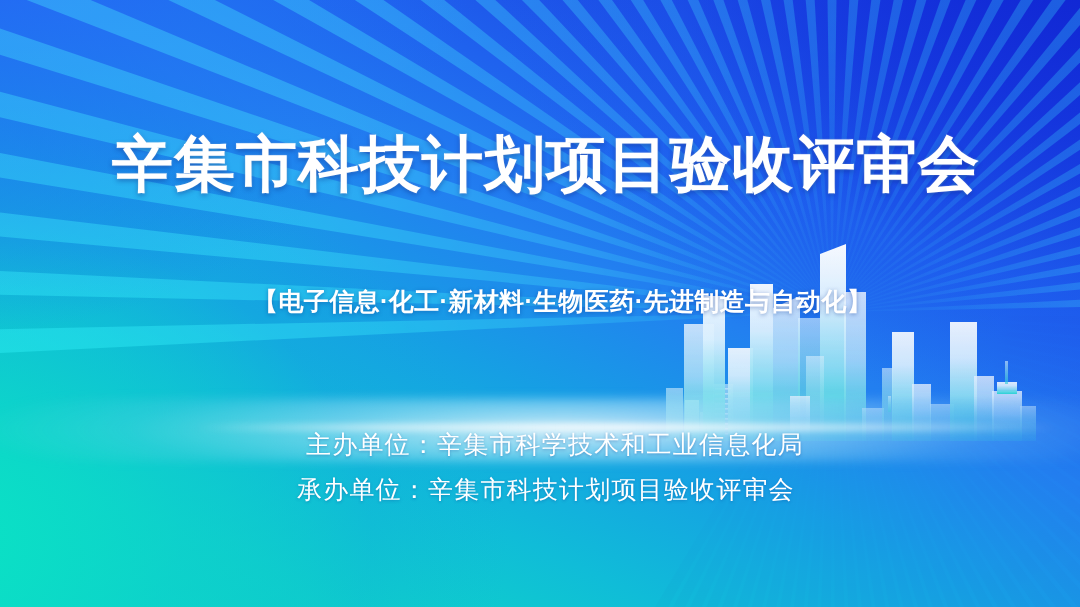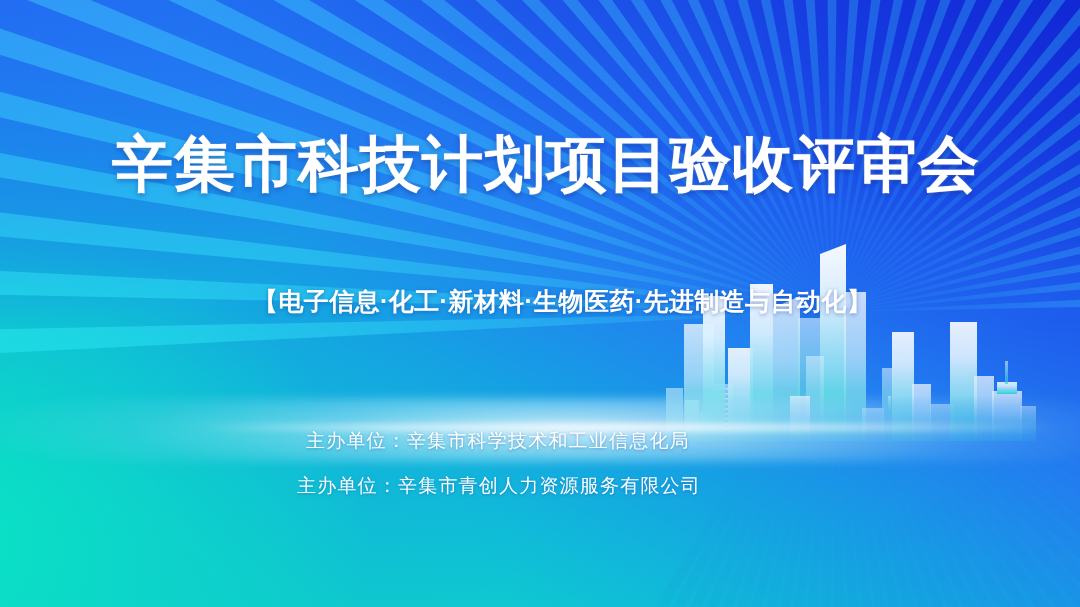--- a/index.html
+++ b/index.html
@@ -150,21 +150,21 @@
     font-size: 25px;
     font-weight: bold;
     color: #ffffff;
     letter-spacing: 0.4px;
     white-space: nowrap;
     text-shadow: 0 1px 4px rgba(12,48,140,0.45);
     margin-top: 48px;
   }
   .org-line {
     position: absolute;
-    font-size: 19px;
+    font-size: 25px;
     font-weight: normal;
     color: #ffffff;
     letter-spacing: 1.2px;
     white-space: nowrap;
     text-shadow: 0 1px 3px rgba(18,70,150,0.40);
   }
   .org-1 { left: 306px; top: 428px; }
   .org-2 { left: 297px; top: 473px; }
 </style>
 </head>
@@ -385,15 +385,15 @@
 
   <div class="horizon"></div>
   <div class="horizon-line"></div>
 
   <div class="title">辛集市科技计划项目验收评审会</div>
 
   <div class="subtitle">【电子信息·化工·新材料·生物医药·先进制造与自动化】</div>
 
   <div class="org-line org-1">主办单位：辛集市科学技术和工业信息化局</div>
 
-  <div class="org-line org-2">主办单位：辛集市青创人力资源服务有限公司</div>
+  <div class="org-line org-2">承办单位：辛集市科技计划项目验收评审会</div>
 
 </div>
 
 </body></html>

